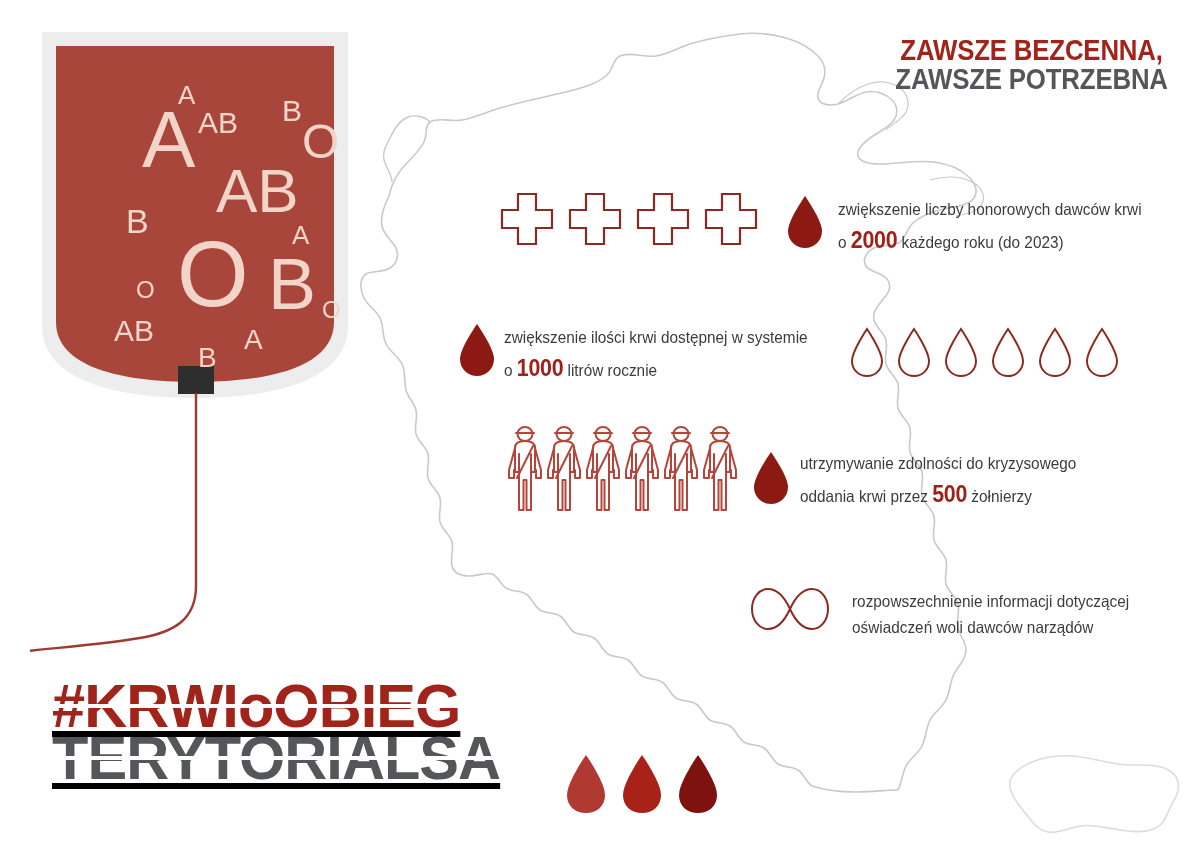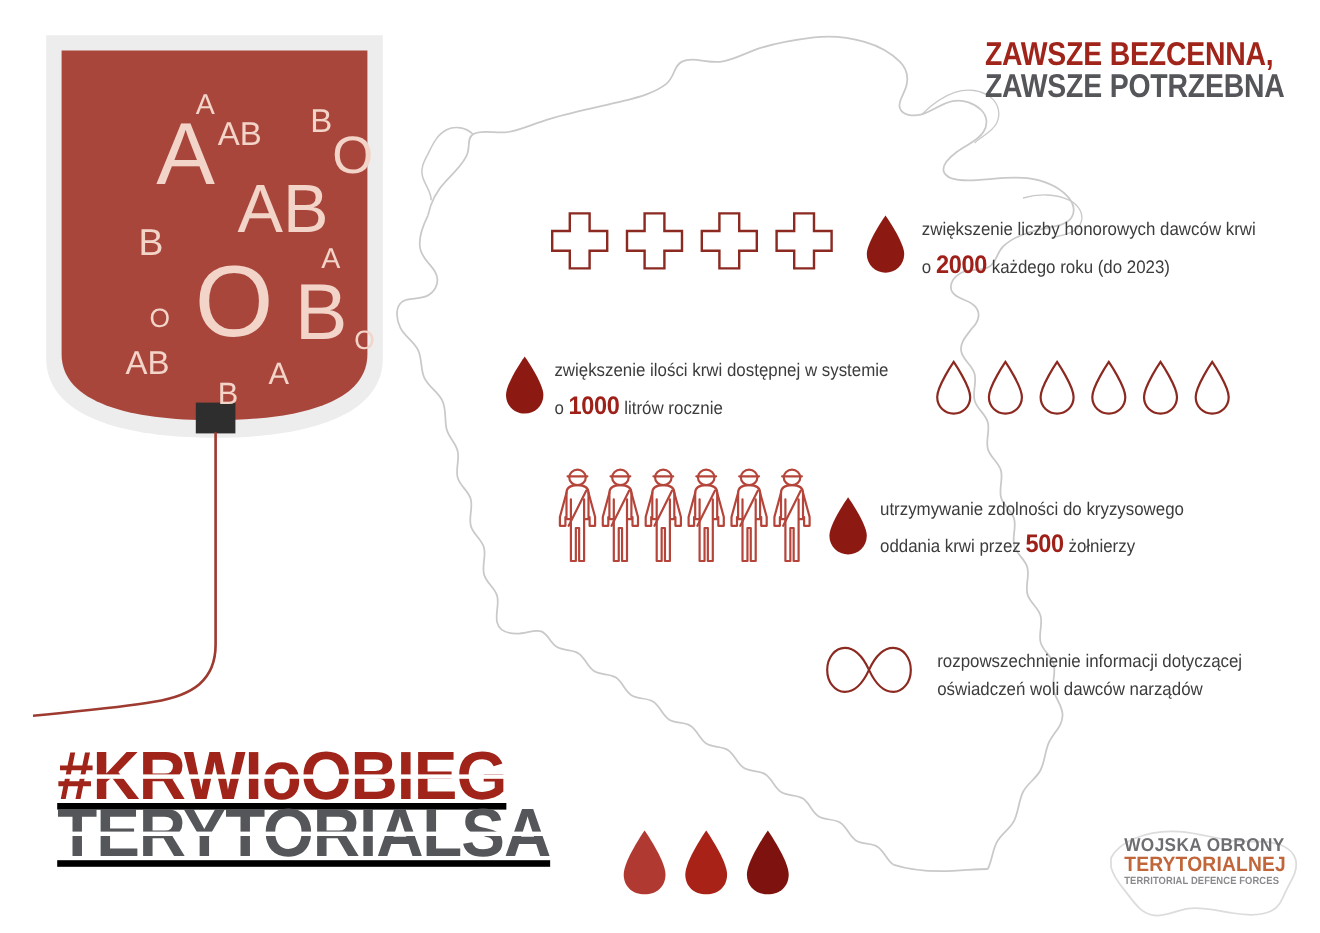--- a/index.html
+++ b/index.html
@@ -21,21 +21,21 @@
     left:0; top:0;
     width:1200px; height:848px;
     pointer-events:none;
   }
 
   
   #headline{
     position:absolute;
     right:32px;
     top:36px;
-    text-align:left;
+    text-align:center;
     line-height:0.96;
     letter-spacing:-0.2px;
   }
   #headline .hl-line{
     display:block;
     font-size:30px;
     font-weight:bold;
     font-family:"Liberation Sans Narrow","Liberation Sans",sans-serif;
     transform:scaleX(0.86);
     transform-origin:right center;
@@ -465,20 +465,15 @@
 
   <div id="wot-logo">
     <svg width="200" height="98" viewBox="0 0 200 98" xmlns="http://www.w3.org/2000/svg">
       <path d="M18 38 C 22 30, 30 24, 40 20 C 52 15, 66 13, 80 14
                C 96 15, 112 20, 126 22 C 140 24, 152 22, 164 24
                C 176 26, 184 32, 186 40 C 188 50, 182 58, 178 66
                C 174 74, 172 82, 164 86 C 154 91, 140 90, 128 88
                C 114 86, 100 82, 88 84 C 76 86, 66 92, 56 90
                C 46 88, 40 80, 34 72 C 28 64, 20 56, 18 46 Z" fill="none" stroke="#DCDCDC" stroke-width="1.6"></path>
     </svg>
-    <div id="wot-text">
-      <span class="w1">WOJSKA OBRONY</span>
-      <span class="w2">TERYTORIALNEJ</span>
-      <span class="w3">TERRITORIAL DEFENCE FORCES</span>
-    </div>
   </div>
 
 </div>
 
 </body></html>

